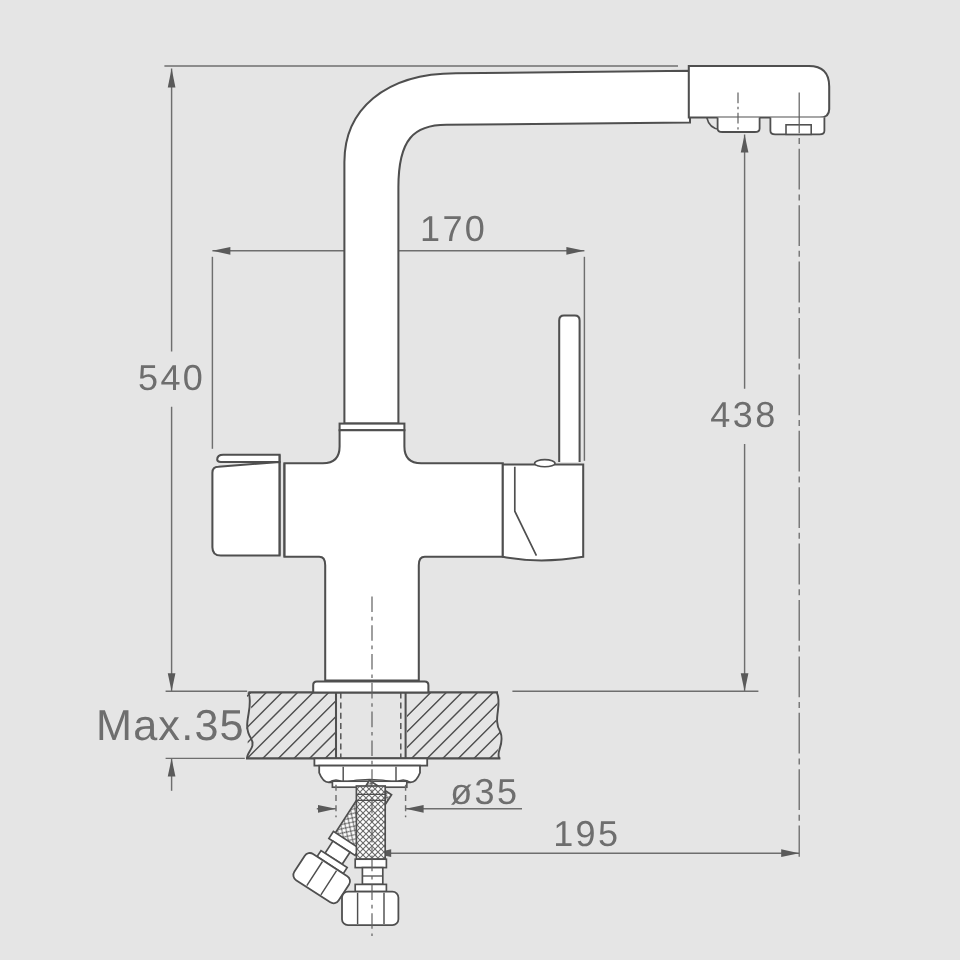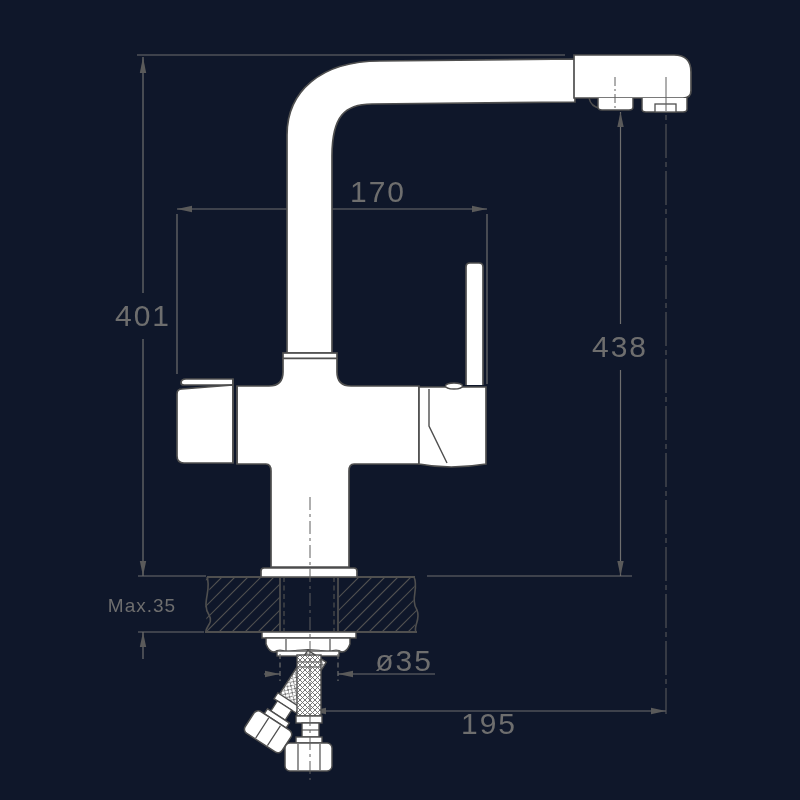--- a/index.html
+++ b/index.html
@@ -1,27 +1,27 @@
 <!DOCTYPE html>
 <html><head>
 <meta charset="utf-8">
 <style>
   html,body{margin:0;padding:0;background:#ffffff;}
   .stage{
-    position:relative;width:800px;height:800px;background:#0f172a;
+    position:relative;width:800px;height:800px;background:#e5e5e5;
     font-family:"Liberation Sans",sans-serif;overflow:hidden;
   }
   .stage svg{position:absolute;left:0;top:0;}
   .dim-label{
     position:absolute;transform:translate(-50%,-50%);
     font-family:"Liberation Sans",sans-serif;
     font-size:30px;font-weight:400;color:#6e6e6e;
     letter-spacing:2px;white-space:nowrap;line-height:1;
   }
-  .dim-label.small{font-size:19px;letter-spacing:1px;}
+  .dim-label.small{font-size:36px;letter-spacing:1px;}
 </style>
 </head>
 <body>
 
 <div class="stage">
 
 <svg width="800" height="800" viewBox="0 0 800 800" xmlns="http://www.w3.org/2000/svg">
   <defs>
     <pattern id="braid" width="5" height="5" patternUnits="userSpaceOnUse">
       <path d="M0,5 L5,0 M0,0 L5,5" stroke="#6a6a6a" stroke-width="0.9" fill="none"></path>
@@ -143,19 +143,19 @@
   </g>
 
   <g stroke="#5f5f5f" stroke-width="1" fill="none">
     <path d="M310,497 V780" stroke-dasharray="13 4 3 4"></path>
     <path d="M615,77 V110" stroke-dasharray="9 3 2 3"></path>
     <path d="M666,77 V714" stroke-dasharray="34 4 5 4"></path>
   </g>
 </svg>
 
 <div class="dim-label" style="left:378px;top:192px">170</div>
-<div class="dim-label" style="left:143px;top:316px">401</div>
+<div class="dim-label" style="left:143px;top:316px">540</div>
 <div class="dim-label" style="left:620px;top:347px">438</div>
 <div class="dim-label small" style="left:142px;top:605px">Max.35</div>
 <div class="dim-label" style="left:404px;top:661px">ø35</div>
-<div class="dim-label" style="left:489px;top:724px">195</div>
+<div class="dim-label" style="left:489px;top:696px">195</div>
 
 </div>
 
 </body></html>

